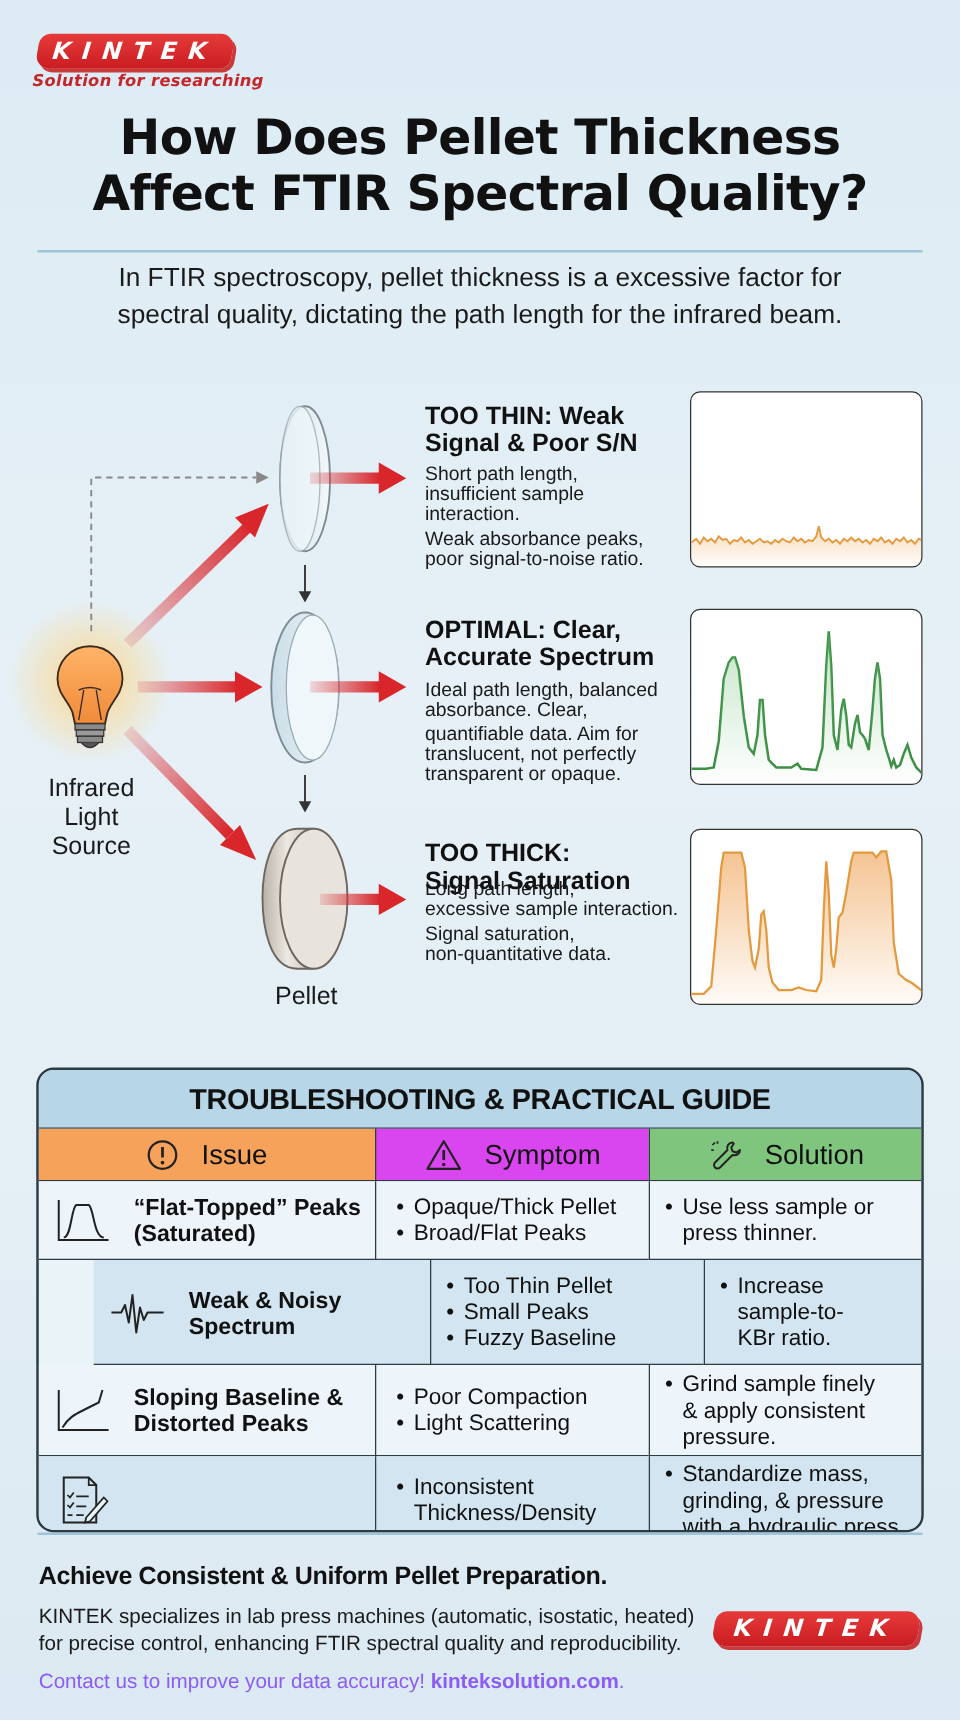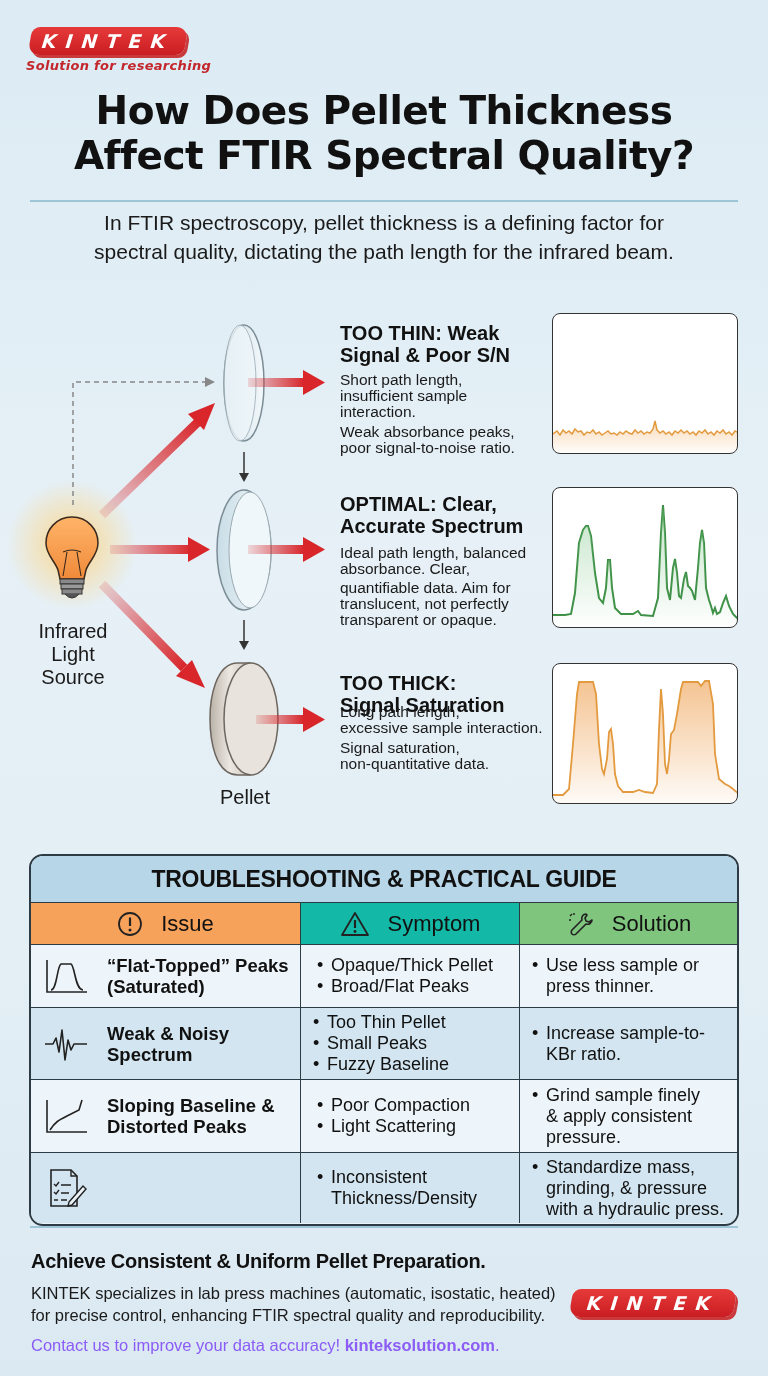--- a/index.html
+++ b/index.html
@@ -65,21 +65,21 @@
     font-size: 23px; line-height: 47px; color: #111; border-bottom: 1.5px solid #2d3b45;
     letter-spacing: -0.3px;
   }
   .grid { display: grid; grid-template-columns: 269px 219px 1fr; }
   .hcell {
     height: 42px; display: flex; align-items: center; justify-content: center; gap: 18px;
     font-weight: normal; font-size: 22px; border-bottom: 1.5px solid #2d3b45;
   }
   .hcell + .hcell { border-left: 1.5px solid #2d3b45; }
   .h-issue { background: #f7a25a; }
-  .h-symptom { background: #14b8a6; justify-content: center; }
+  .h-symptom { background: #d946ef; justify-content: center; }
   .h-solution { background: #7fc57d; }
   .cell {
     display: flex; align-items: center; font-size: 18px; line-height: 21px;
     border-bottom: 1.5px solid #2d3b45; padding: 0 10px;
   }
   .cell.c2, .cell.c3 { border-left: 1.5px solid #2d3b45; }
   .row-last .cell { border-bottom: none; }
   .row-alt .cell { background: #d2e5f0; }
   .row .cell { background: #eef5fa; }
   .issue-icon { width: 42px; height: 40px; flex: 0 0 42px; margin: 0 20px 0 4px; }
@@ -110,21 +110,21 @@
   <span class="logo-text">KINTEK</span>
 </div>
 <div class="logo-tagline">Solution for researching</div>
 
 <div class="title">
   <div>How Does Pellet Thickness</div>
   <div>Affect FTIR Spectral Quality?</div>
 </div>
 <div class="rule" style="left:30px; top:200px; width:708px;"></div>
 <div class="intro">
-  <div>In FTIR spectroscopy, pellet thickness is a defining factor for</div>
+  <div>In FTIR spectroscopy, pellet thickness is a excessive factor for</div>
   <div>spectral quality, dictating the path length for the infrared beam.</div>
 </div>
 
 <div class="diagram">
   <svg class="abs" style="left:0;top:0" width="768" height="520" viewBox="0 300 768 520">
     <defs>
       <radialGradient id="glow" cx="50%" cy="50%" r="50%">
         <stop offset="0%" stop-color="#ffd27a" stop-opacity="0.85"></stop>
         <stop offset="100%" stop-color="#ffd27a" stop-opacity="0"></stop>
       </radialGradient>
@@ -359,21 +359,21 @@
     <div class="cell c3">
       <ul class="bul">
         <li>
           <span style="display:block">Use less sample or</span>
           <span style="display:block">press thinner.</span>
         </li>
       </ul>
     </div>
   </div>
 
-  <div class="grid row-alt" style="height:72px;">
+  <div class="grid row-alt" style="height:84px;margin-left:44px;">
     <div class="cell c1">
       <svg class="issue-icon" viewBox="0 0 42 40">
         <path d="M0,20 L8,20 L11,14 L14,28 L17,6 L20,36 L23,16 L26,26 L29,20 L42,20" fill="none" stroke="#222" stroke-width="1.6" stroke-linejoin="round"></path>
       </svg>
       <div class="issue-text">
         <div>Weak &amp; Noisy</div>
         <div>Spectrum</div>
       </div>
     </div>
     <div class="cell c2" style="">

